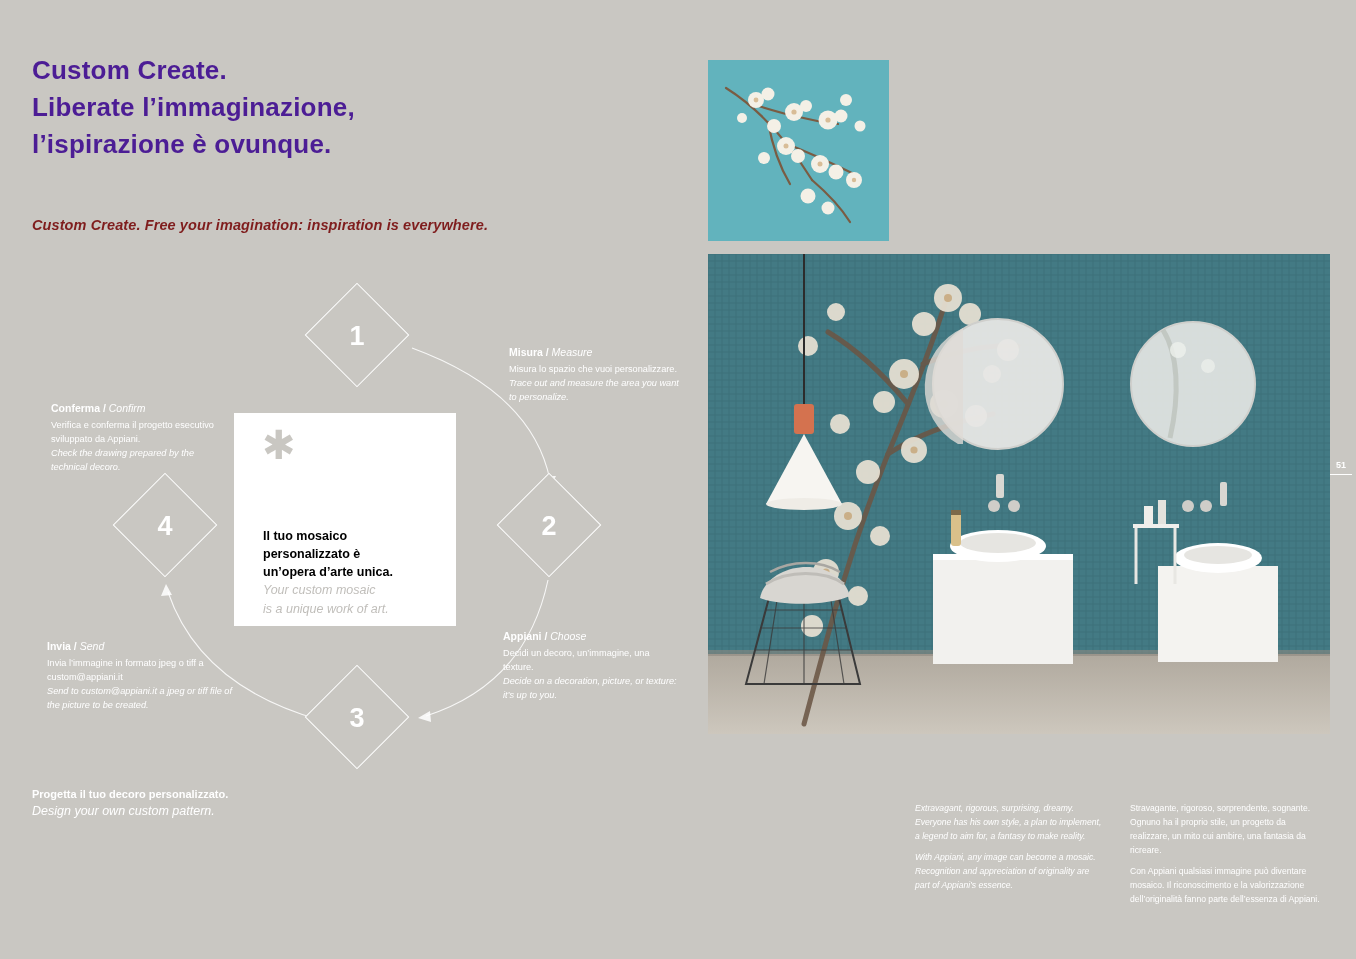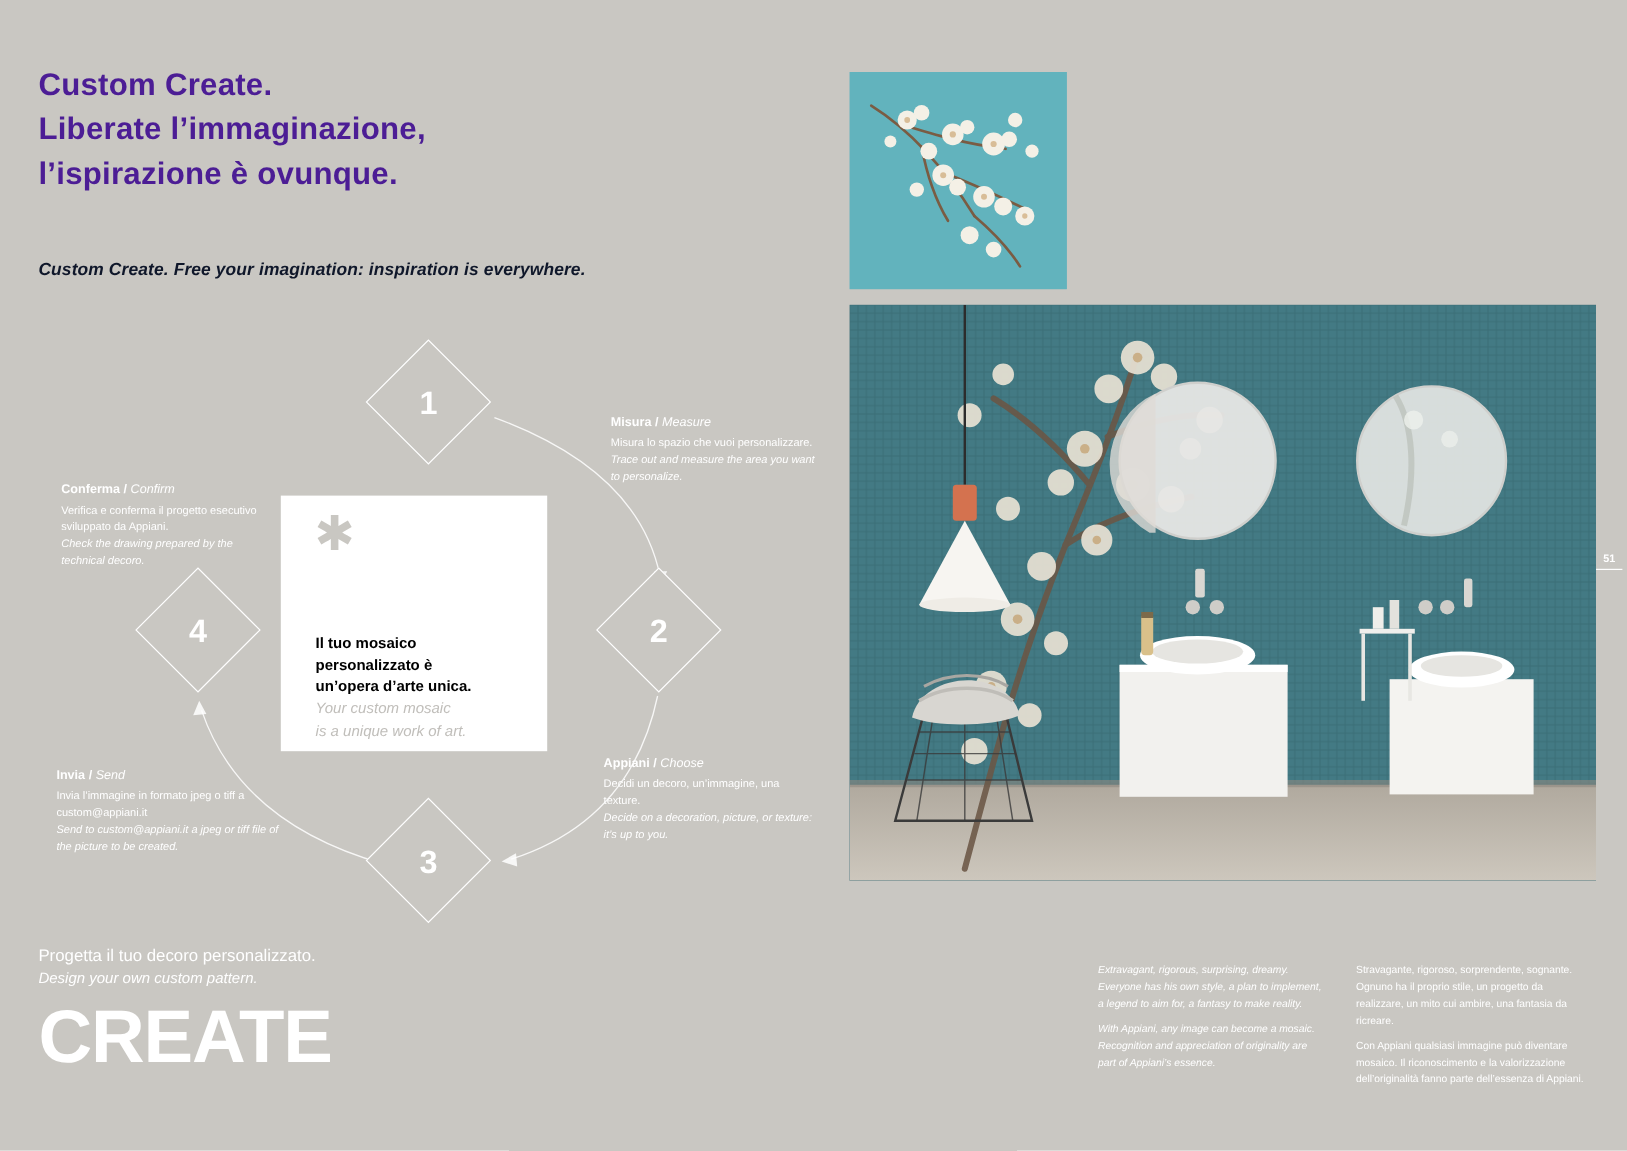--- a/index.html
+++ b/index.html
@@ -28,21 +28,21 @@
     font-weight: bold;
     line-height: 1.42;
     letter-spacing: 0.2px;
   }
   .headline div { white-space: nowrap; }
 
   .subhead {
     position: absolute;
     left: 32px;
     top: 217px;
-    color: #0f172a;
+    color: #7f1d1d;
     font-size: 14.5px;
     font-weight: bold;
     font-style: italic;
     letter-spacing: 0.1px;
   }
 
   
   .diagram {
     position: absolute;
     left: 20px;
@@ -135,21 +135,21 @@
   #note3 { left: 27px; top: 360px; width: 185px; }
   #note4 { left: 31px; top: 122px; width: 175px; }
 
   
   .bottom-left {
     position: absolute;
     left: 32px;
     top: 788px;
     color: #ffffff;
   }
-  .bl-it { font-size: 14px; }
+  .bl-it { font-size: 11px; font-weight: bold; }
   .bl-en { font-size: 12.5px; font-style: italic; margin-top: 4px; }
   .bl-create {
     font-size: 62px;
     font-weight: bold;
     letter-spacing: -1px;
     margin-top: 12px;
     line-height: 1;
   }
 
   
@@ -287,21 +287,20 @@
         <span> / </span><em>Confirm</em>
       </div>
       <div class="sn-it">Verifica e conferma il progetto esecutivo sviluppato da Appiani.</div>
       <div class="sn-en">Check the drawing prepared by the technical decoro.</div>
     </div>
   </div>
 
   <div class="bottom-left">
     <div class="bl-it">Progetta il tuo decoro personalizzato.</div>
     <div class="bl-en">Design your own custom pattern.</div>
-    <div class="bl-create">CREATE</div>
   </div>
 
   <div class="img-small">
     <svg width="181" height="181" viewBox="0 0 181 181">
       <rect width="181" height="181" fill="#62b3bd"></rect>
       <g stroke="#7a5c43" stroke-width="2.2" fill="none" stroke-linecap="round">
         <path d="M18 28 C50 48, 78 78, 104 120"></path>
         <path d="M44 44 C70 52, 96 60, 130 64"></path>
         <path d="M74 82 C100 92, 126 104, 150 116"></path>
         <path d="M104 120 C118 132, 132 146, 142 162"></path>

